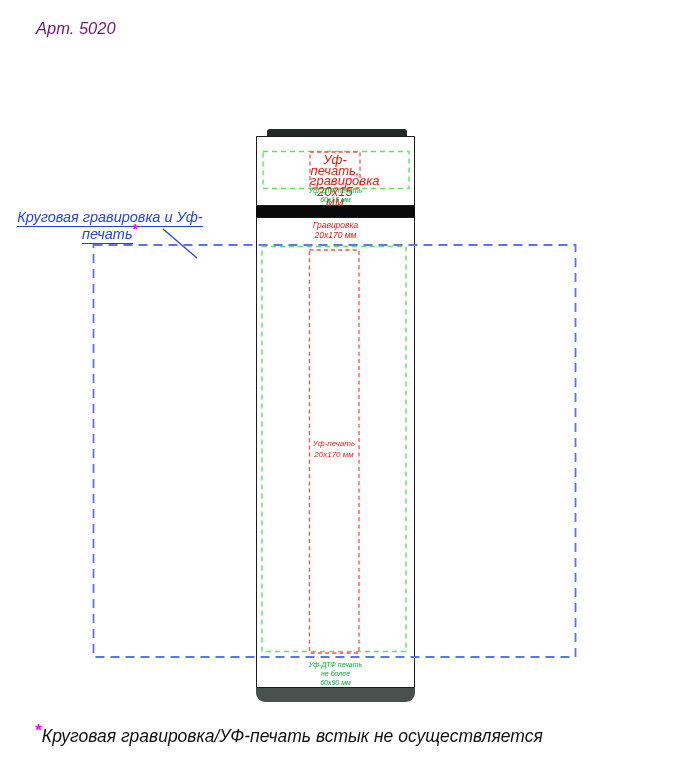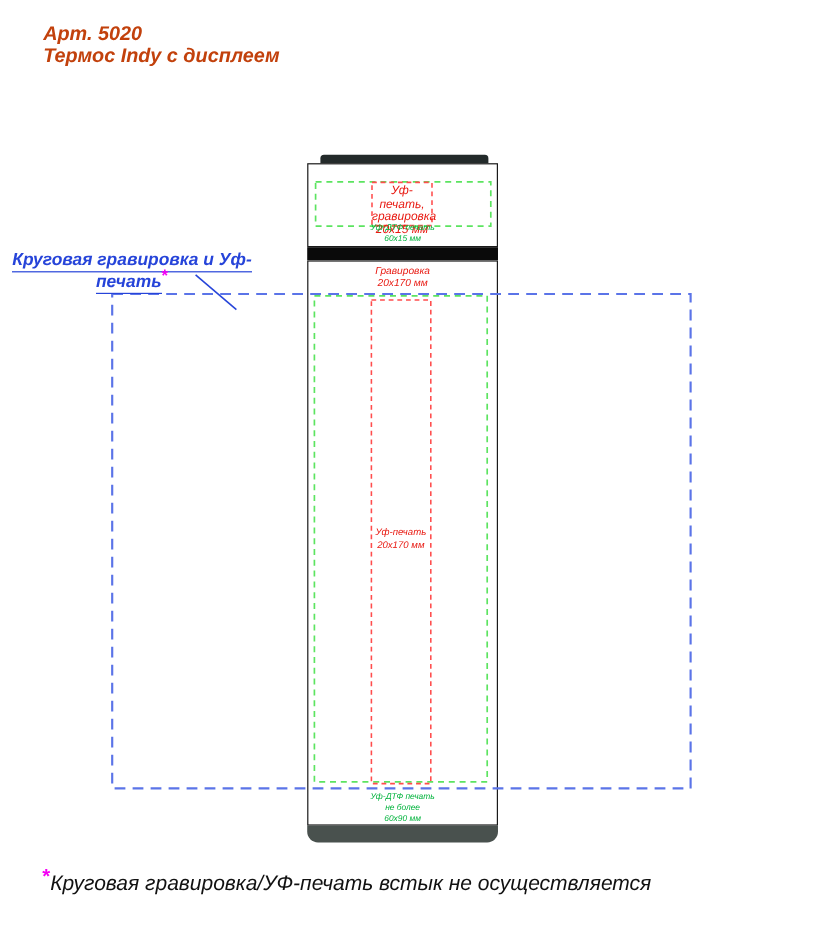--- a/index.html
+++ b/index.html
@@ -1,59 +1,58 @@
 <!DOCTYPE html>
 <html><head>
 <meta charset="utf-8">
 <style>
   html,body{margin:0;padding:0;background:#ffffff;}
   .page{
     position:relative;width:679px;height:776px;background:#ffffff;overflow:hidden;
     font-family:"Liberation Sans",sans-serif;
   }
   
-  .title-block{position:absolute;left:36px;top:19px;font-style:italic;font-weight:bold;
-    font-size:16.5px;line-height:19px;color:#c2410c;}
+  .title-block{position:absolute;left:36px;top:19px;font-style:italic;font-weight:normal;
+    font-size:16.5px;line-height:19px;color:#701a75;}
   
   .callout{position:absolute;left:4px;top:209px;width:212px;text-align:center;
     font-style:italic;color:#2644d9;font-size:14.5px;line-height:17px;}
-  .callout .ul{border-bottom:1.2px solid #2644d9;padding-bottom:1px;font-weight:bold;}
+  .callout .ul{border-bottom:1.2px solid #2644d9;padding-bottom:1px;}
   .ast{color:#f400f4;font-weight:bold;font-style:normal;position:relative;top:-5px;font-size:14px;}
   
   .cap{position:absolute;left:267px;top:129px;width:140px;height:8px;background:#232a2a;
     border-radius:3px 3px 1px 1px;}
   .lid{position:absolute;left:256px;top:136px;width:159px;height:70px;background:#fff;
     border:1.5px solid #1a1a1a;box-sizing:border-box;}
   .band{position:absolute;left:256px;top:206px;width:159px;height:11px;background:#0a0a0a;}
   .bodyshell{position:absolute;left:256px;top:217px;width:159px;height:471px;background:#fff;
     border:1.5px solid #1a1a1a;box-sizing:border-box;}
   .base{position:absolute;left:256px;top:688px;width:159px;height:14px;background:#49514e;
     border-radius:0 0 9px 9px;}
   
   .lbl{position:absolute;text-align:center;font-style:italic;}
-  .lbl-lid-uv{left:310px;top:152px;width:50px;color:#e81a12;font-size:10px;line-height:10.5px;padding-top:3px;}
+  .lbl-lid-uv{left:310px;top:152px;width:50px;color:#e81a12;font-size:13px;line-height:10.5px;padding-top:3px;}
   .lbl-lid-dtf{left:256px;top:187px;width:159px;color:#00b33c;font-size:7px;line-height:8.5px;}
   .lbl-engraving{left:256px;top:220px;width:159px;color:#e81a12;font-size:8.5px;line-height:10px;}
   .lbl-body-uv{left:309px;top:438px;width:50px;color:#e81a12;font-size:8px;line-height:11px;}
   .lbl-body-dtf{left:256px;top:660px;width:159px;color:#00b33c;font-size:7px;line-height:9px;}
   
   .overlay{position:absolute;left:0;top:0;pointer-events:none;}
   
   .footnote{position:absolute;left:0;top:726px;width:578px;text-align:center;
     font-style:italic;font-size:17.5px;color:#111;}
   .footnote .ast{font-size:17px;top:-6px;}
 </style>
 </head>
 <body>
 
 <div class="page">
 
   <div class="title-block">
     <div>Арт. 5020</div>
-    <div>Термос Indy с дисплеем</div>
   </div>
 
   <div class="cap"></div>
   <div class="lid"></div>
   <div class="band"></div>
   <div class="bodyshell"></div>
   <div class="base"></div>
 
   <svg class="overlay" width="679" height="776" viewBox="0 0 679 776">
     <rect x="93.5" y="245" width="482" height="412" fill="none" stroke="#5b74e8" stroke-width="1.8" stroke-dasharray="9 6"></rect>

